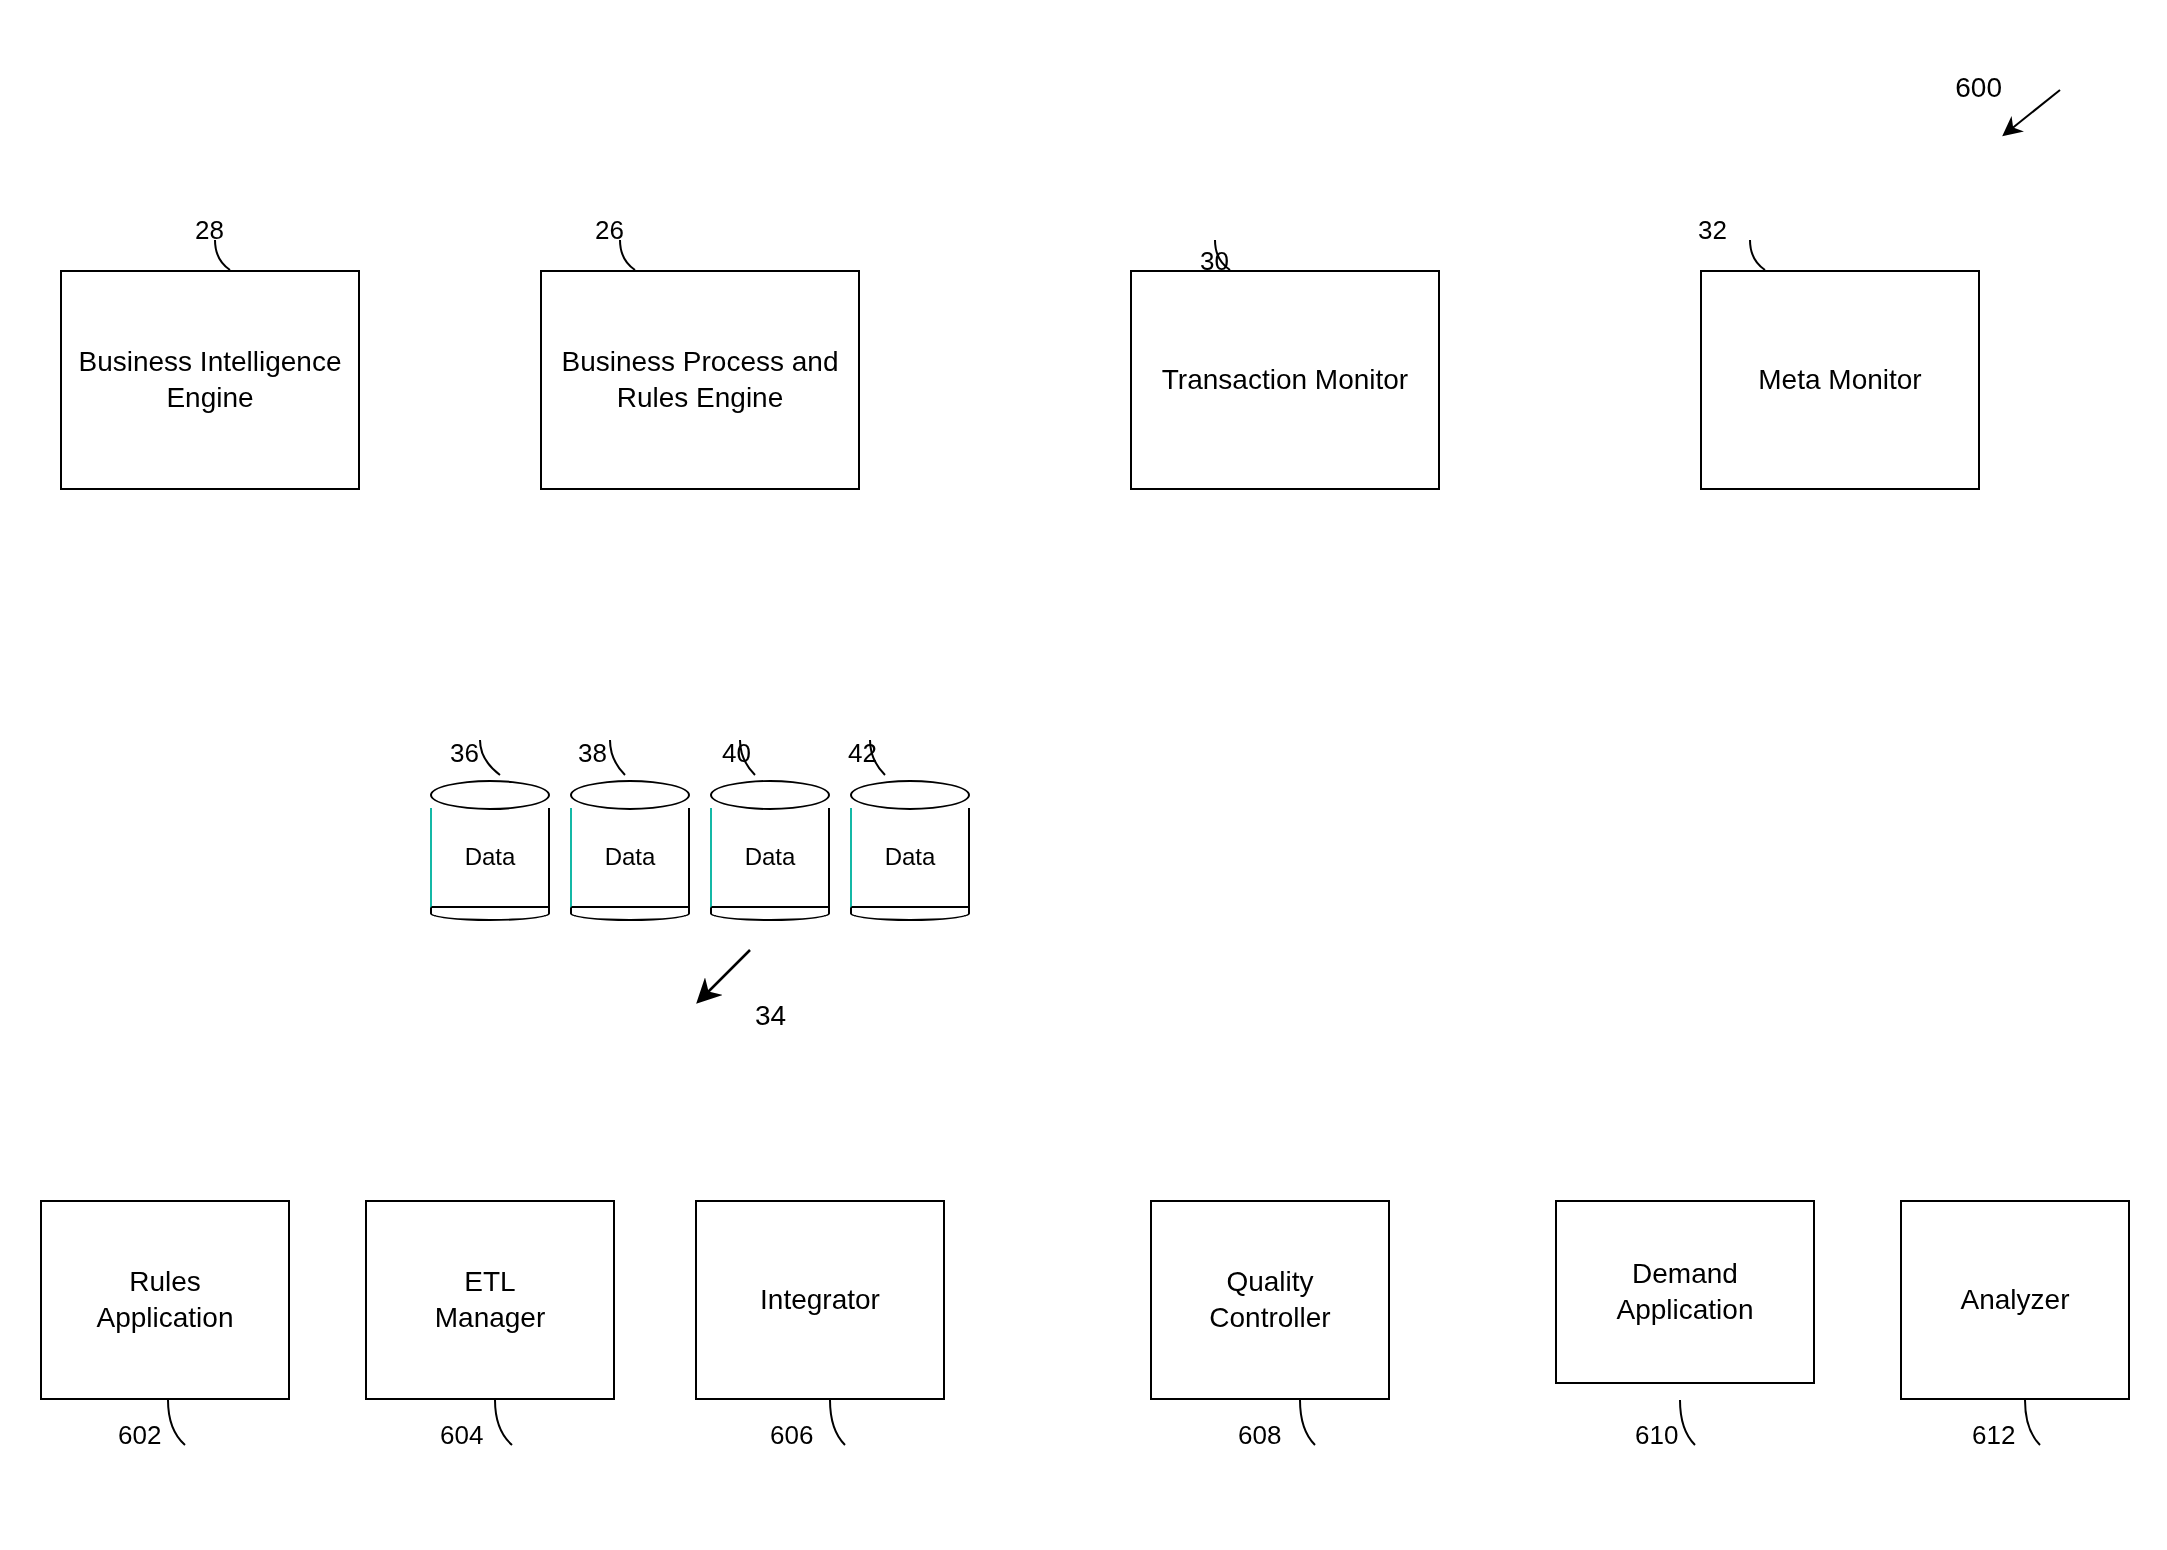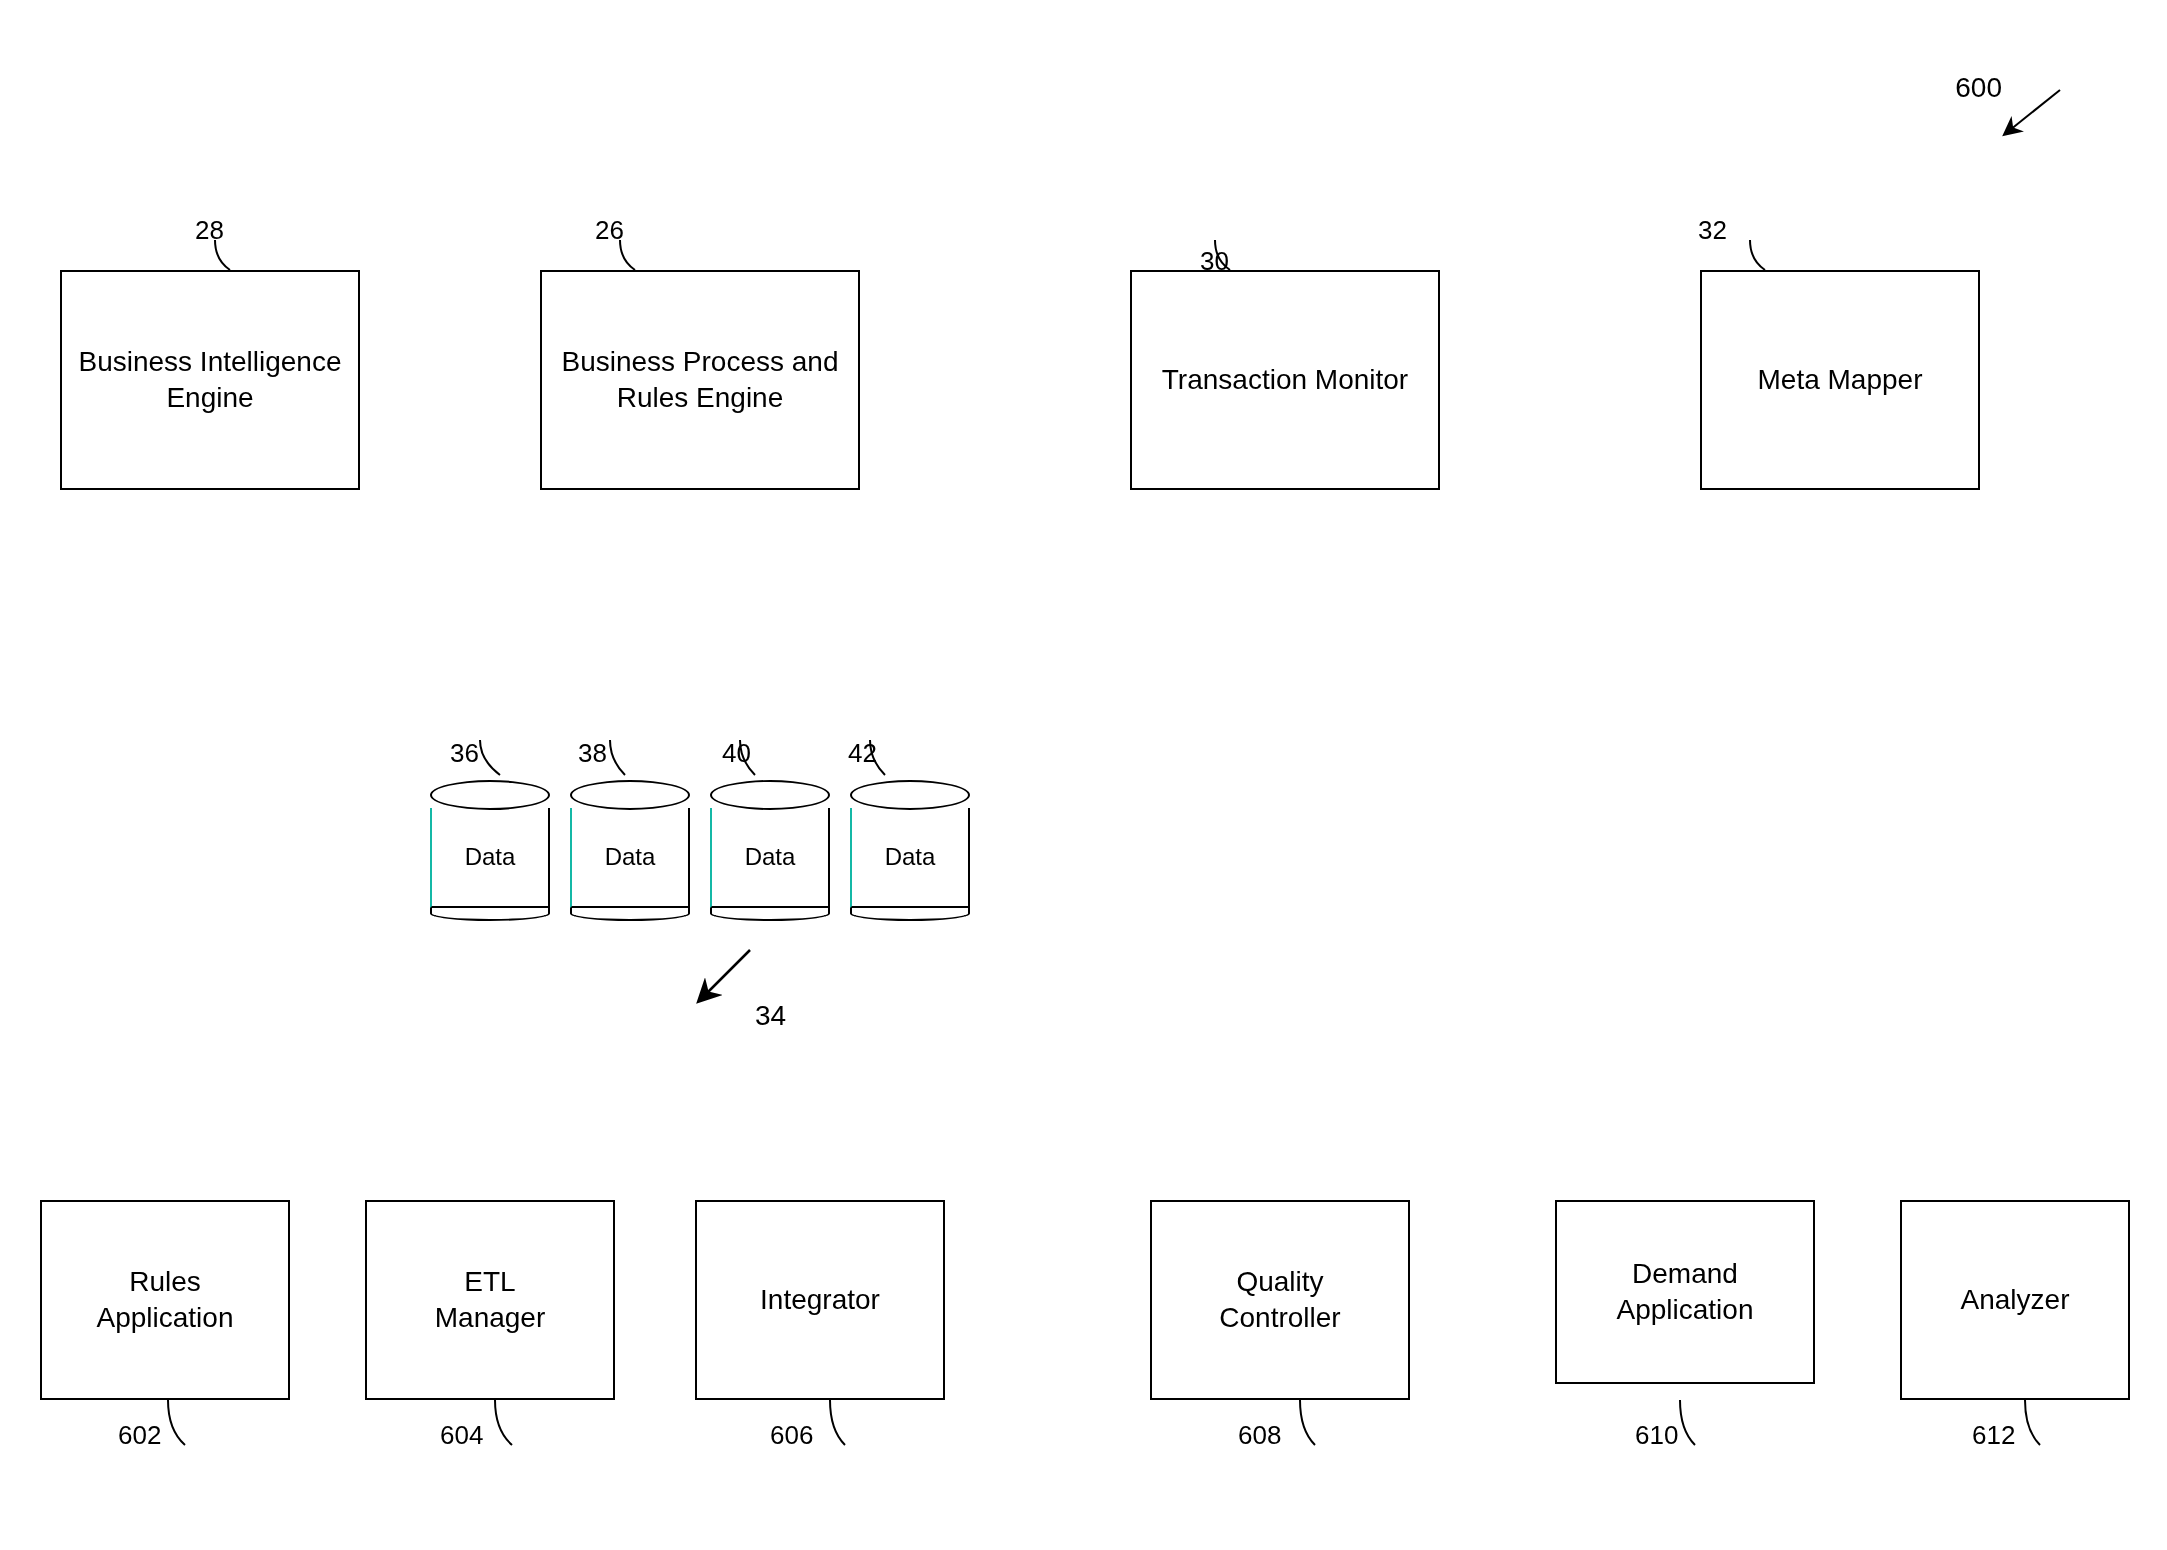--- a/index.html
+++ b/index.html
@@ -153,21 +153,21 @@
     <span>Business Process and<br>Rules Engine</span>
   </div>
   <div class="label" style="left: 595px; top: 215px;">26</div>
 
   <div class="box" style="left: 1130px; top: 270px; width: 310px; height: 220px;">
     <span>Transaction Monitor</span>
   </div>
   <div class="label" style="left: 1200px; top: 215px; margin-top: 31px;">30</div>
 
   <div class="box" style="left: 1700px; top: 270px; width: 280px; height: 220px;">
-    <span>Meta Mapper</span>
+    <span>Meta Monitor</span>
   </div>
   <div class="label" style="left: 1698px; top: 215px;">32</div>
 
   <div class="label" style="right: 165px; top: 72px; font-size: 28px;">600</div>
 
   <div class="cylinder" style="position: absolute; left: 430px; top: 780px;">
     <div class="cylinder-top"></div>
     <div class="cylinder-body">
       <span>Data</span>
     </div>
@@ -220,21 +220,21 @@
   <div class="box" style="left: 365px; top: 1200px; width: 250px; height: 200px;">
     <span>ETL<br>Manager</span>
   </div>
   <div class="label" style="left: 440px; top: 1420px;">604</div>
 
   <div class="box" style="left: 695px; top: 1200px; width: 250px; height: 200px;">
     <span>Integrator</span>
   </div>
   <div class="label" style="left: 770px; top: 1420px;">606</div>
 
-  <div class="box" style="left: 1150px; top: 1200px; width: 260px; height: 200px;">
+  <div class="box" style="left: 1150px; top: 1200px; width: 240px; height: 200px;">
     <span>Quality<br>Controller</span>
   </div>
   <div class="label" style="left: 1238px; top: 1420px;">608</div>
 
   <div class="box" style="left: 1555px; top: 1200px; width: 260px; height: 184px;">
     <span>Demand<br>Application</span>
   </div>
   <div class="label" style="left: 1635px; top: 1420px;">610</div>
 
   <div class="box" style="left: 1900px; top: 1200px; width: 230px; height: 200px;">

